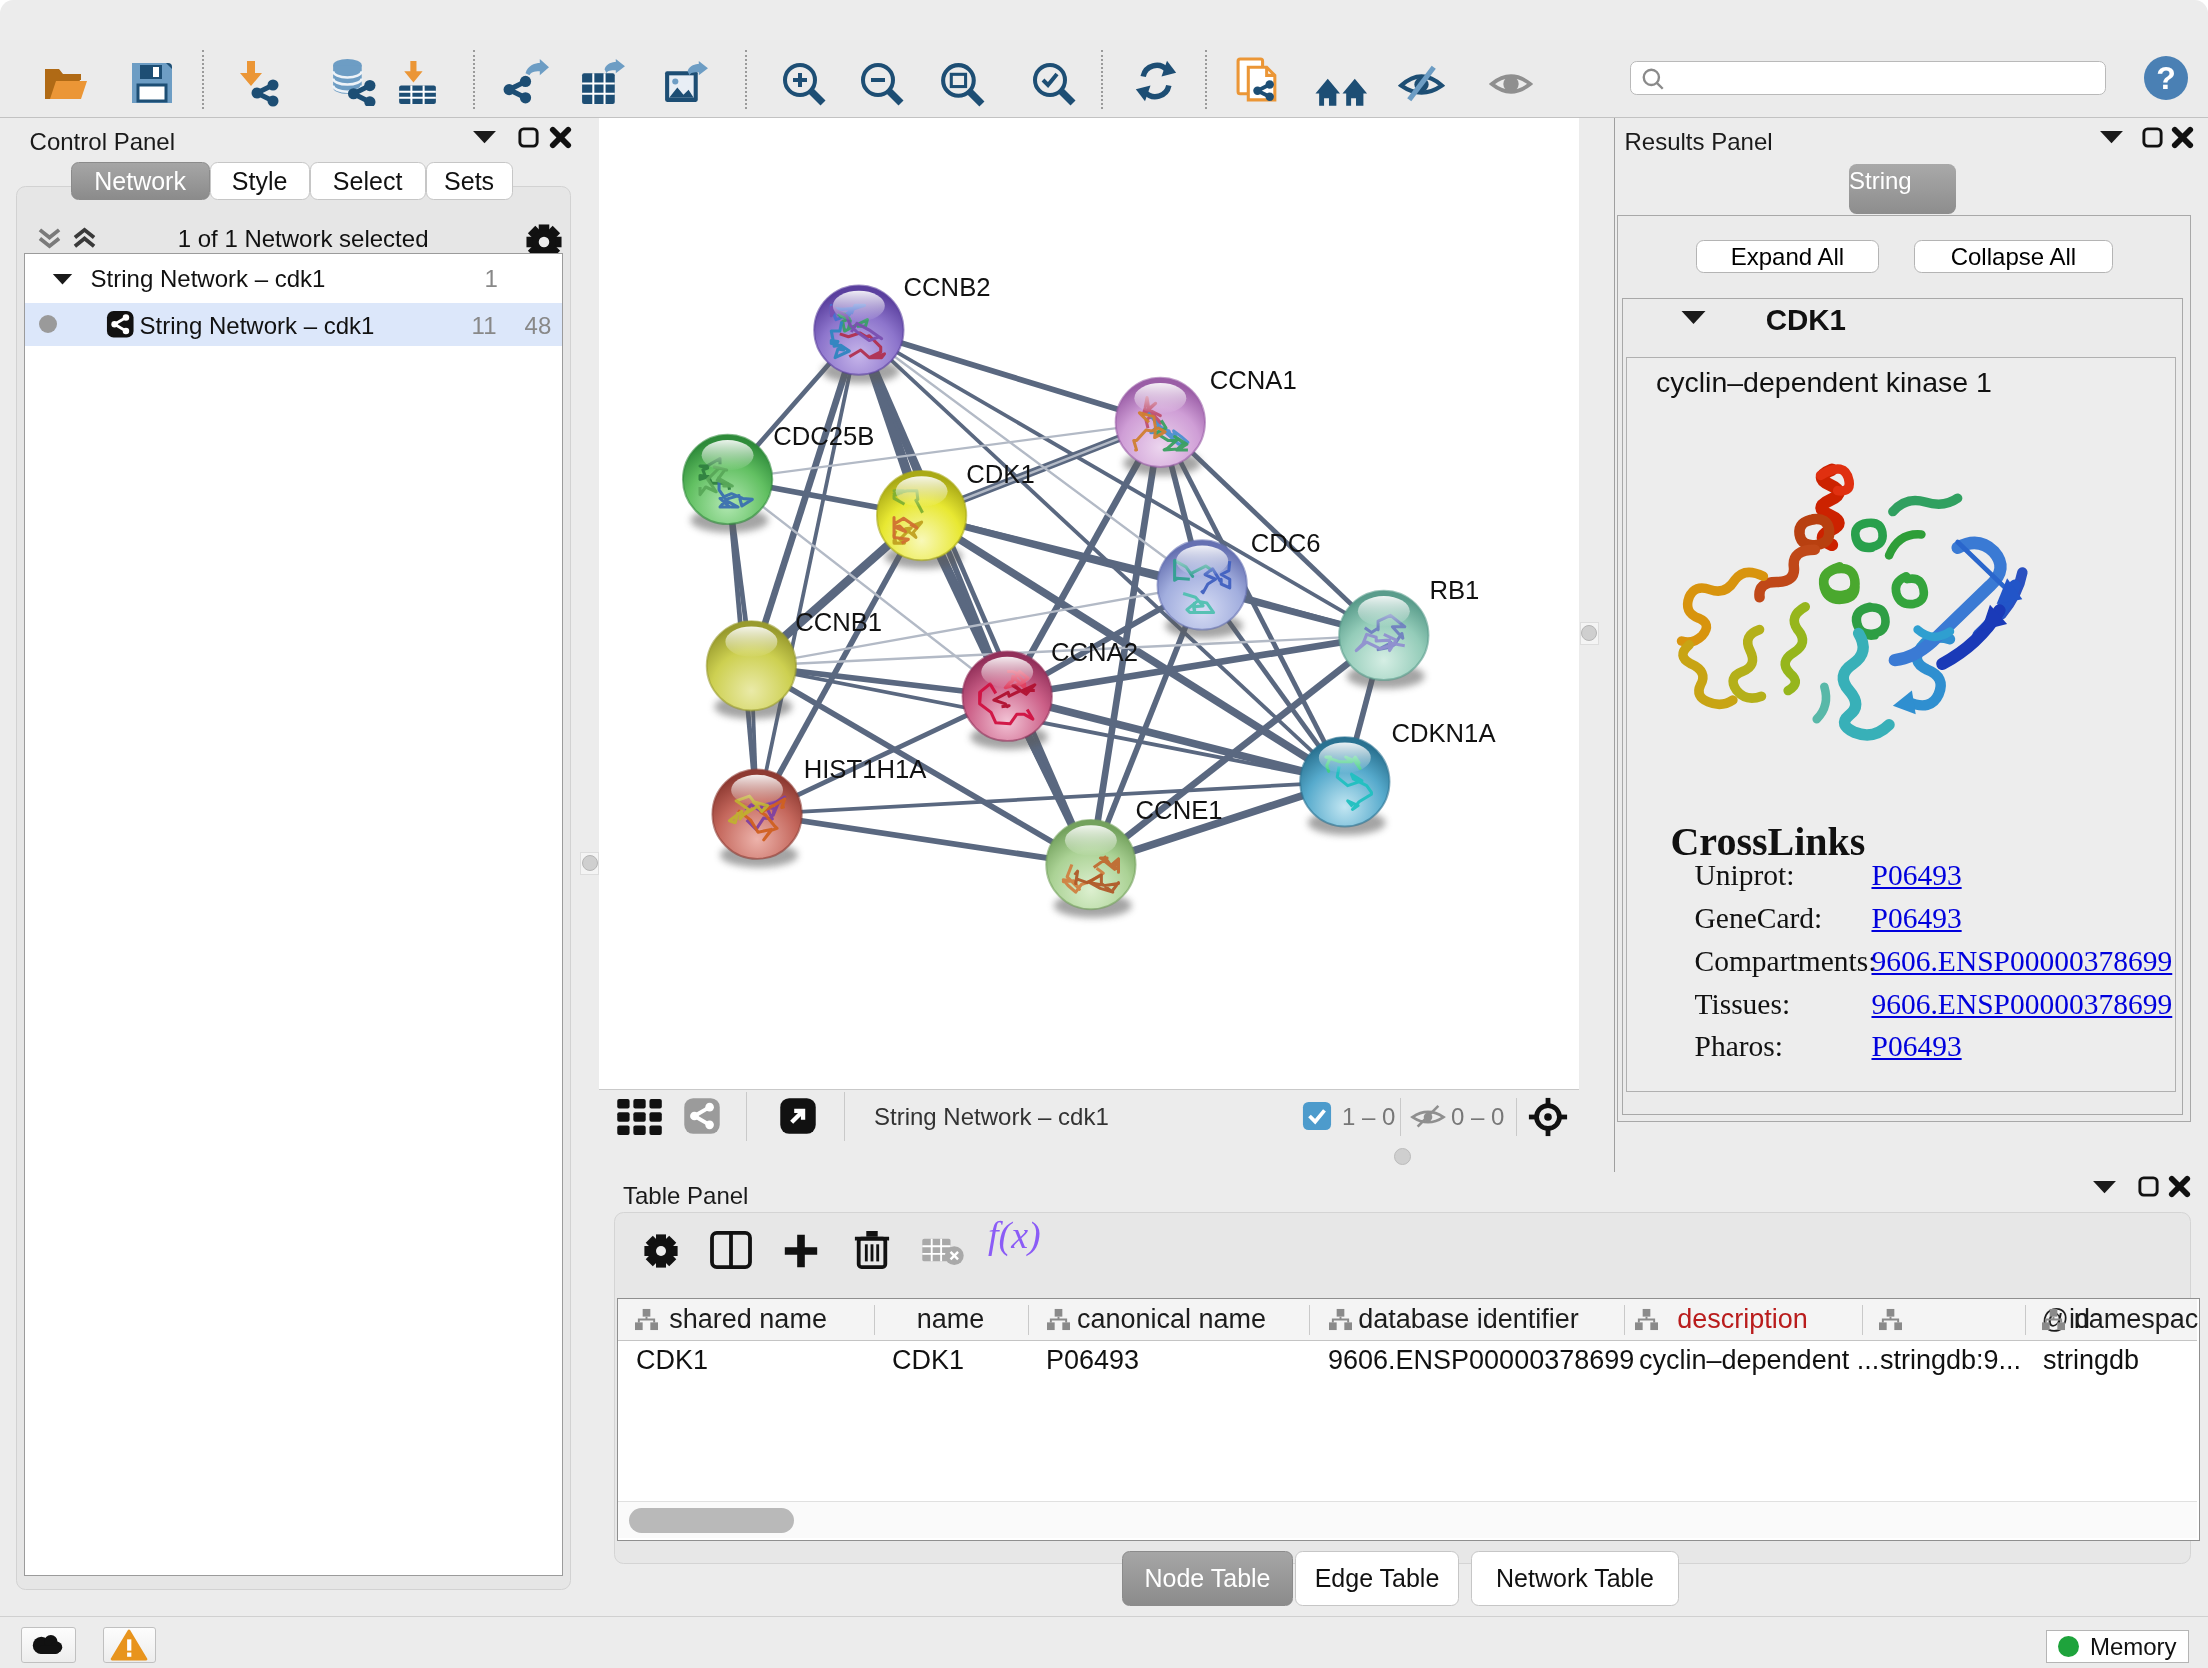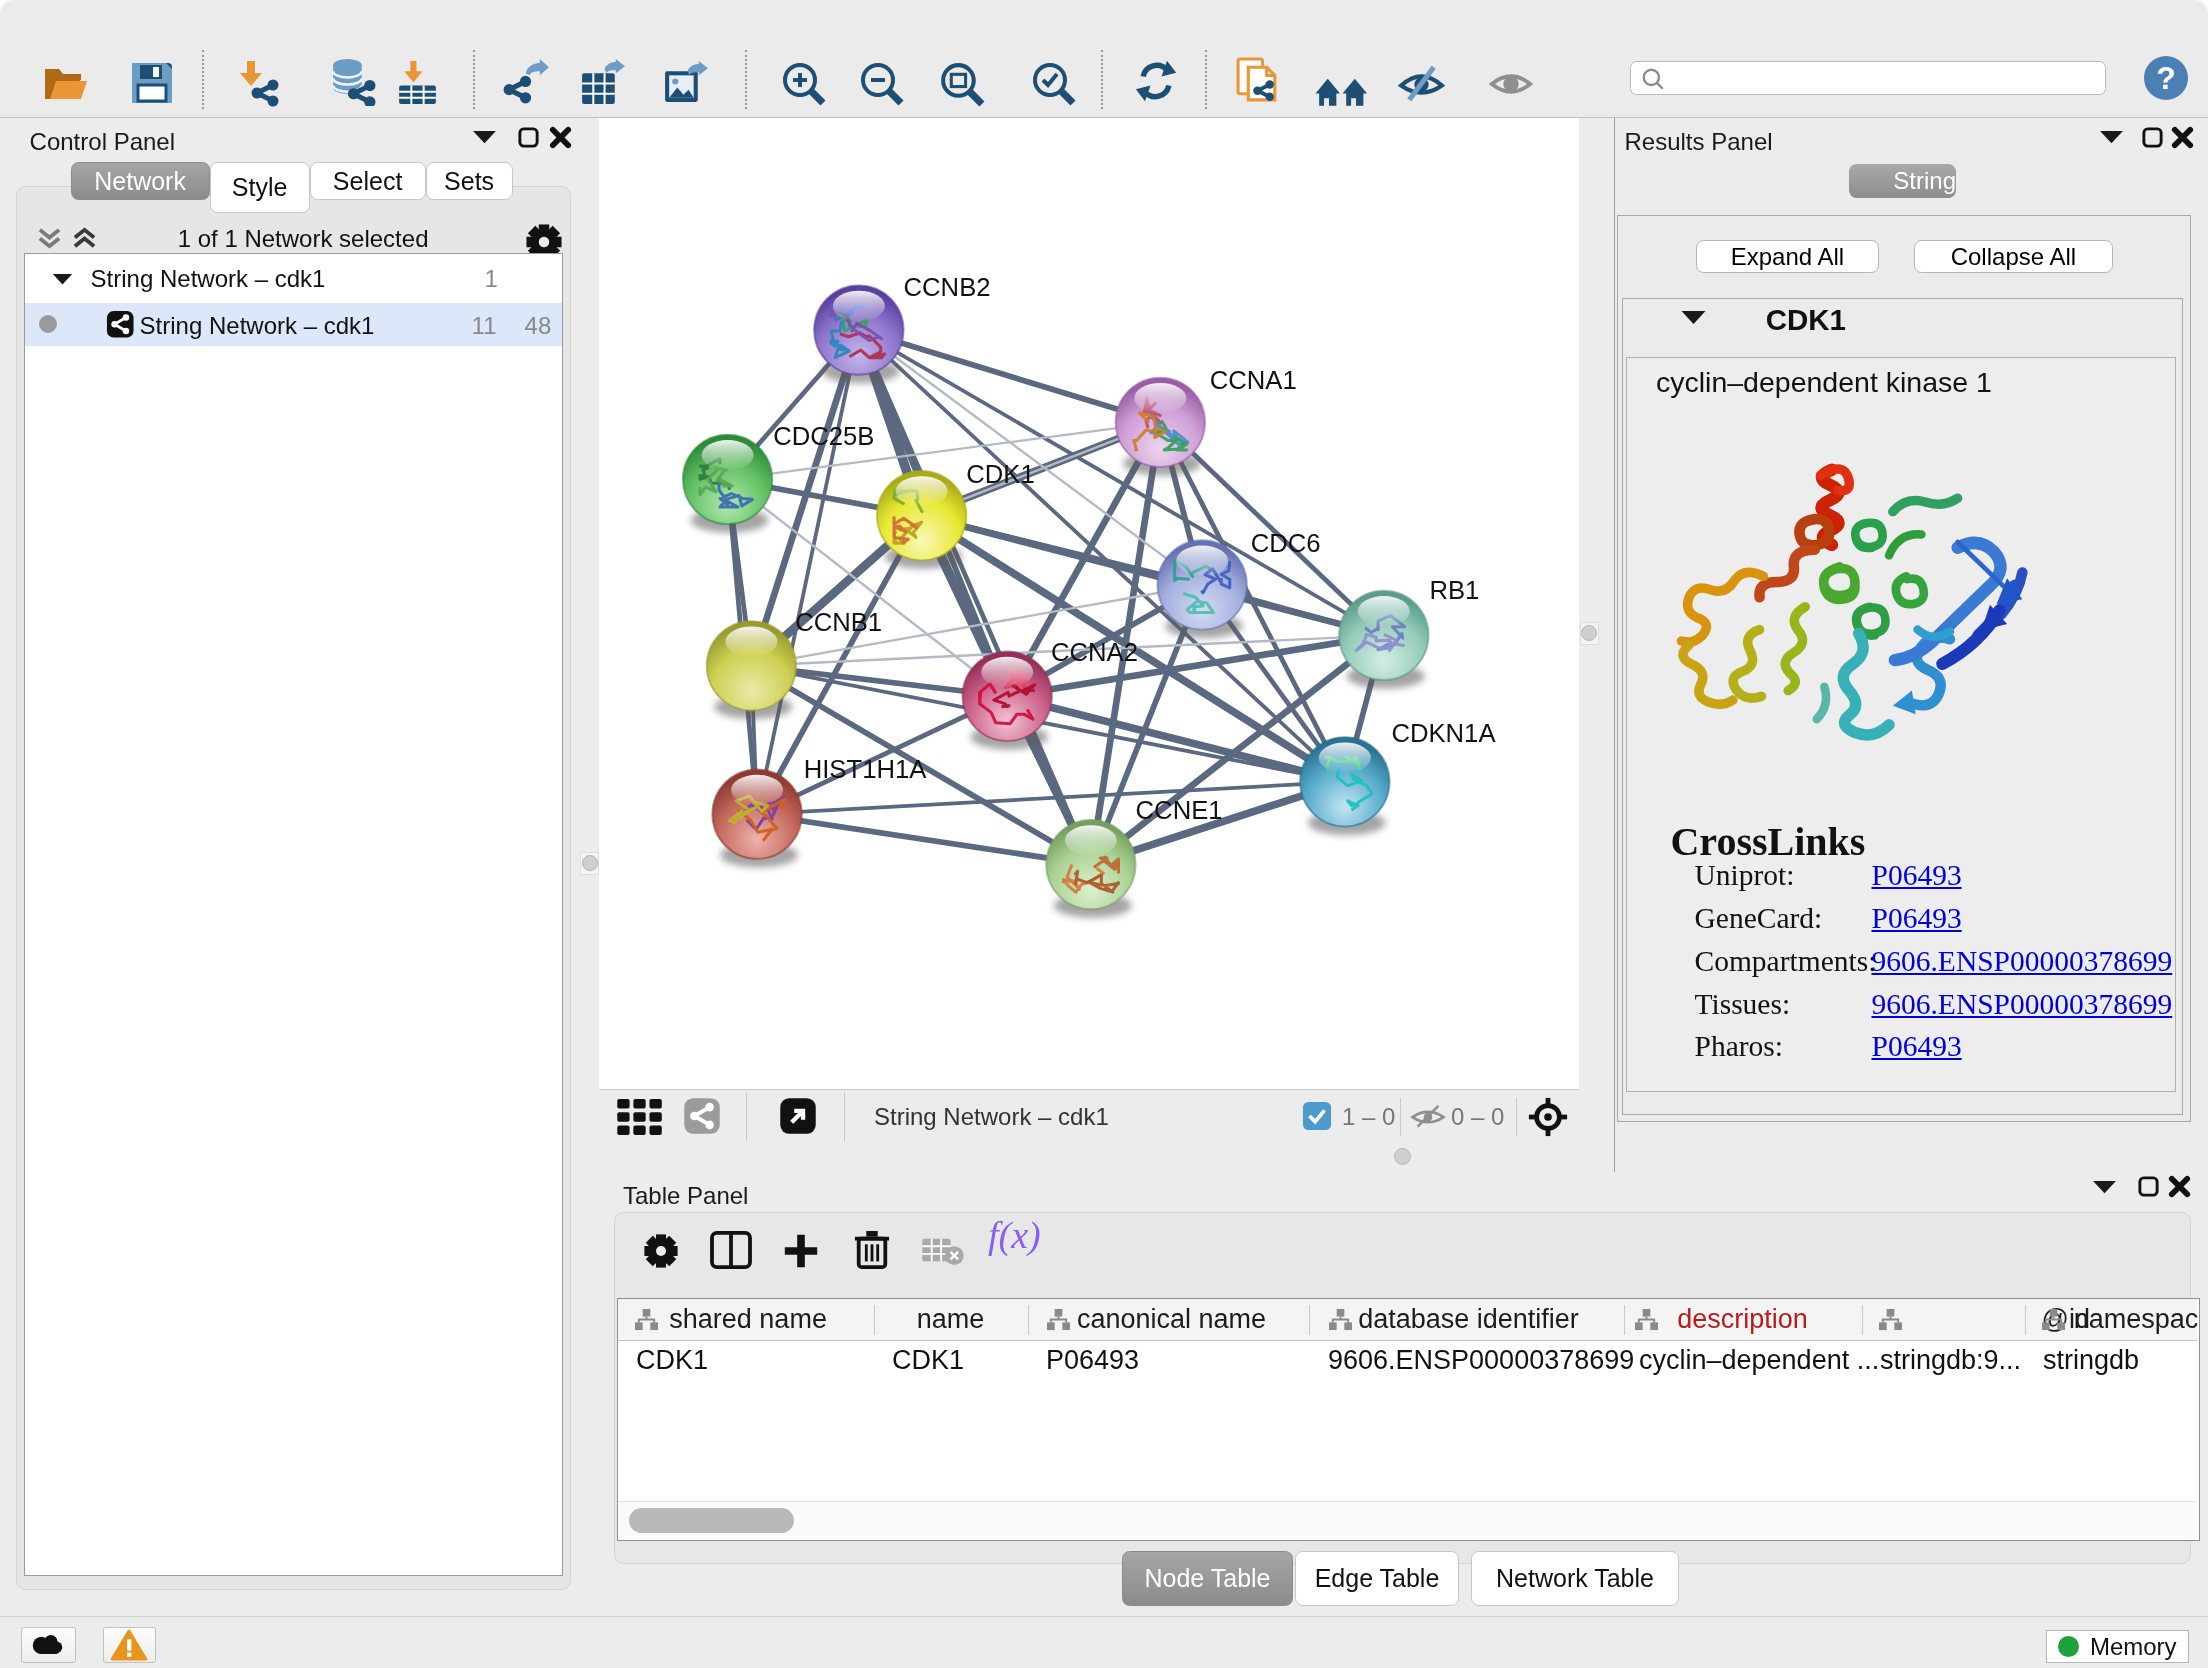--- a/index.html
+++ b/index.html
@@ -151,21 +151,21 @@
           <rect x="3" y="3" width="18" height="18" rx="4" fill="none" stroke="#111" stroke-width="3"></rect>
         </svg></div>
 <div class="abs" style="left:539px;top:6.7px"><svg width="25" height="25" viewBox="0 0 26 26">
           <g stroke="#111" stroke-width="6" stroke-linecap="round">
             <line x1="5" y1="5" x2="21" y2="21"></line>
             <line x1="21" y1="5" x2="5" y2="21"></line>
           </g>
         </svg></div>
 <div class="abs" style="left:7.6px;top:68px;width:555px;height:1404px;background:#e6e6e6;border:1px solid #d2d2d2;border-radius:9.5px"></div>
 <div class="tab tabsel" style="left:62px;top:44px;width:139px;height:38px">Network</div>
-<div class="tab" style="left:201px;top:44px;width:100px;height:51px">Style</div>
+<div class="tab" style="left:201px;top:44px;width:100px;height:38px">Style</div>
 <div class="tab" style="left:301px;top:44px;width:116px;height:38px">Select</div>
 <div class="tab" style="left:417px;top:44px;width:87px;height:38px">Sets</div>
 <div class="abs" style="left:28.5px;top:109px"><svg width="25" height="23" viewBox="0 0 26 24">
           <g stroke="#7a7a7a" stroke-width="4" fill="none">
             <path d="M3 3 l10 8 10-8"></path>
             <path d="M3 12 l10 8 10-8"></path>
           </g>
         </svg></div>
 <div class="abs" style="left:63px;top:109px"><svg width="25" height="23" viewBox="0 0 26 24">
           <g stroke="#3a3a3a" stroke-width="4" fill="none">
@@ -479,21 +479,21 @@
         </svg></div>
 <div class="abs" style="left:526px;top:7.6px"><svg width="23" height="23" viewBox="0 0 24 24">
           <rect x="3" y="3" width="18" height="18" rx="4" fill="none" stroke="#111" stroke-width="3"></rect>
         </svg></div>
 <div class="abs" style="left:555px;top:6.7px"><svg width="25" height="25" viewBox="0 0 26 26">
           <g stroke="#111" stroke-width="6" stroke-linecap="round">
             <line x1="5" y1="5" x2="21" y2="21"></line>
             <line x1="21" y1="5" x2="5" y2="21"></line>
           </g>
         </svg></div>
-<div class="abs" style="left:234px;top:46px;width:107px;height:34px;border-radius:7.6px;background:linear-gradient(#a9a9a9,#8d8d8d);color:#fff;font-size:24px;text-align:right;line-height:34px">String</div>
+<div class="abs" style="left:234px;top:46px;width:107px;height:50px;border-radius:7.6px;background:linear-gradient(#a9a9a9,#8d8d8d);color:#fff;font-size:24px;text-align:left;line-height:34px">String</div>
 <div class="abs" style="left:1.9px;top:97px;width:574px;height:907px;background:#ebebeb;border:1.9px solid #a8a8a8">
 <div class="abs" style="left:78px;top:24px;width:183px;height:33px;background:#fff;border:1.9px solid #b4b4b4;border-radius:7.6px;font-size:24px;text-align:center;line-height:31px">Expand All</div>
 <div class="abs" style="left:296px;top:24px;width:199px;height:33px;background:#fff;border:1.9px solid #b4b4b4;border-radius:7.6px;font-size:24px;text-align:center;line-height:31px">Collapse All</div>
 <div class="abs" style="left:3.8px;top:82px;width:561px;height:817px;border:1.9px solid #a8a8a8">
 <div class="abs" style="left:57px;top:11.4px"><svg width="27" height="15" viewBox="0 0 26 15">
               <path d="M1 1 h24 l-12 13 z" fill="#1a1a1a"></path>
             </svg></div>
 <div class="abs" style="left:143px;top:3.8px;font-size:29.5px;font-weight:bold;color:#111">CDK1</div>
 <div class="abs" style="left:3.8px;top:58px;width:550px;height:735px;background:#ededed;border:1.9px solid #b0b0b0">
 <div class="abs" style="left:28.5px;top:7.6px;font-size:28.5px;color:#111">cyclin–dependent kinase 1</div>

